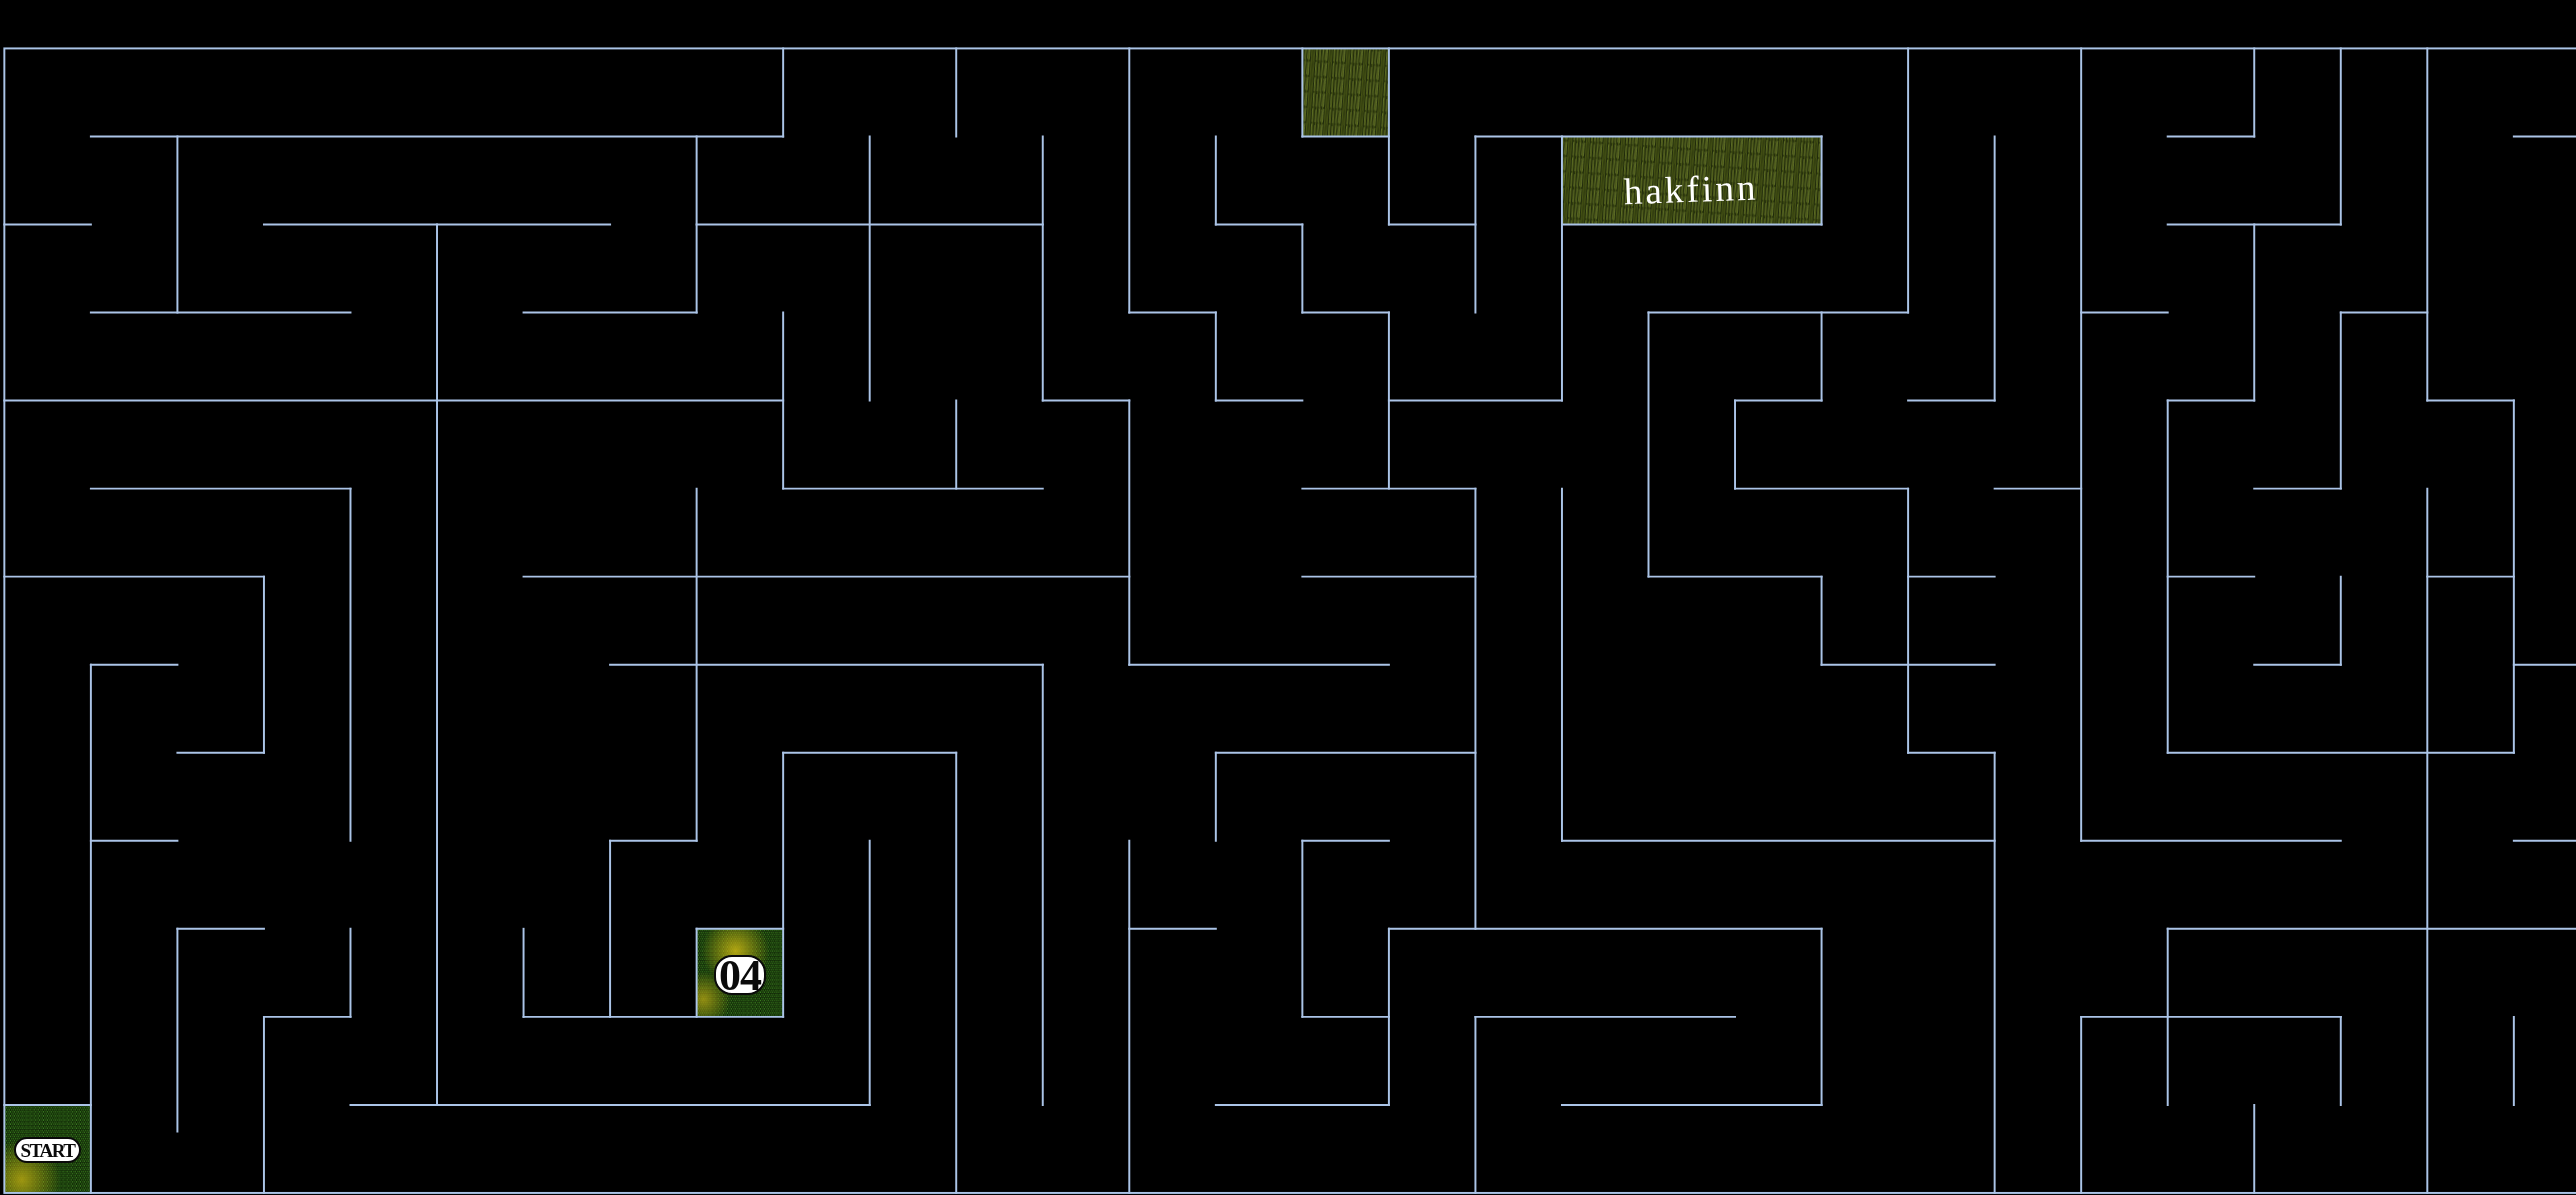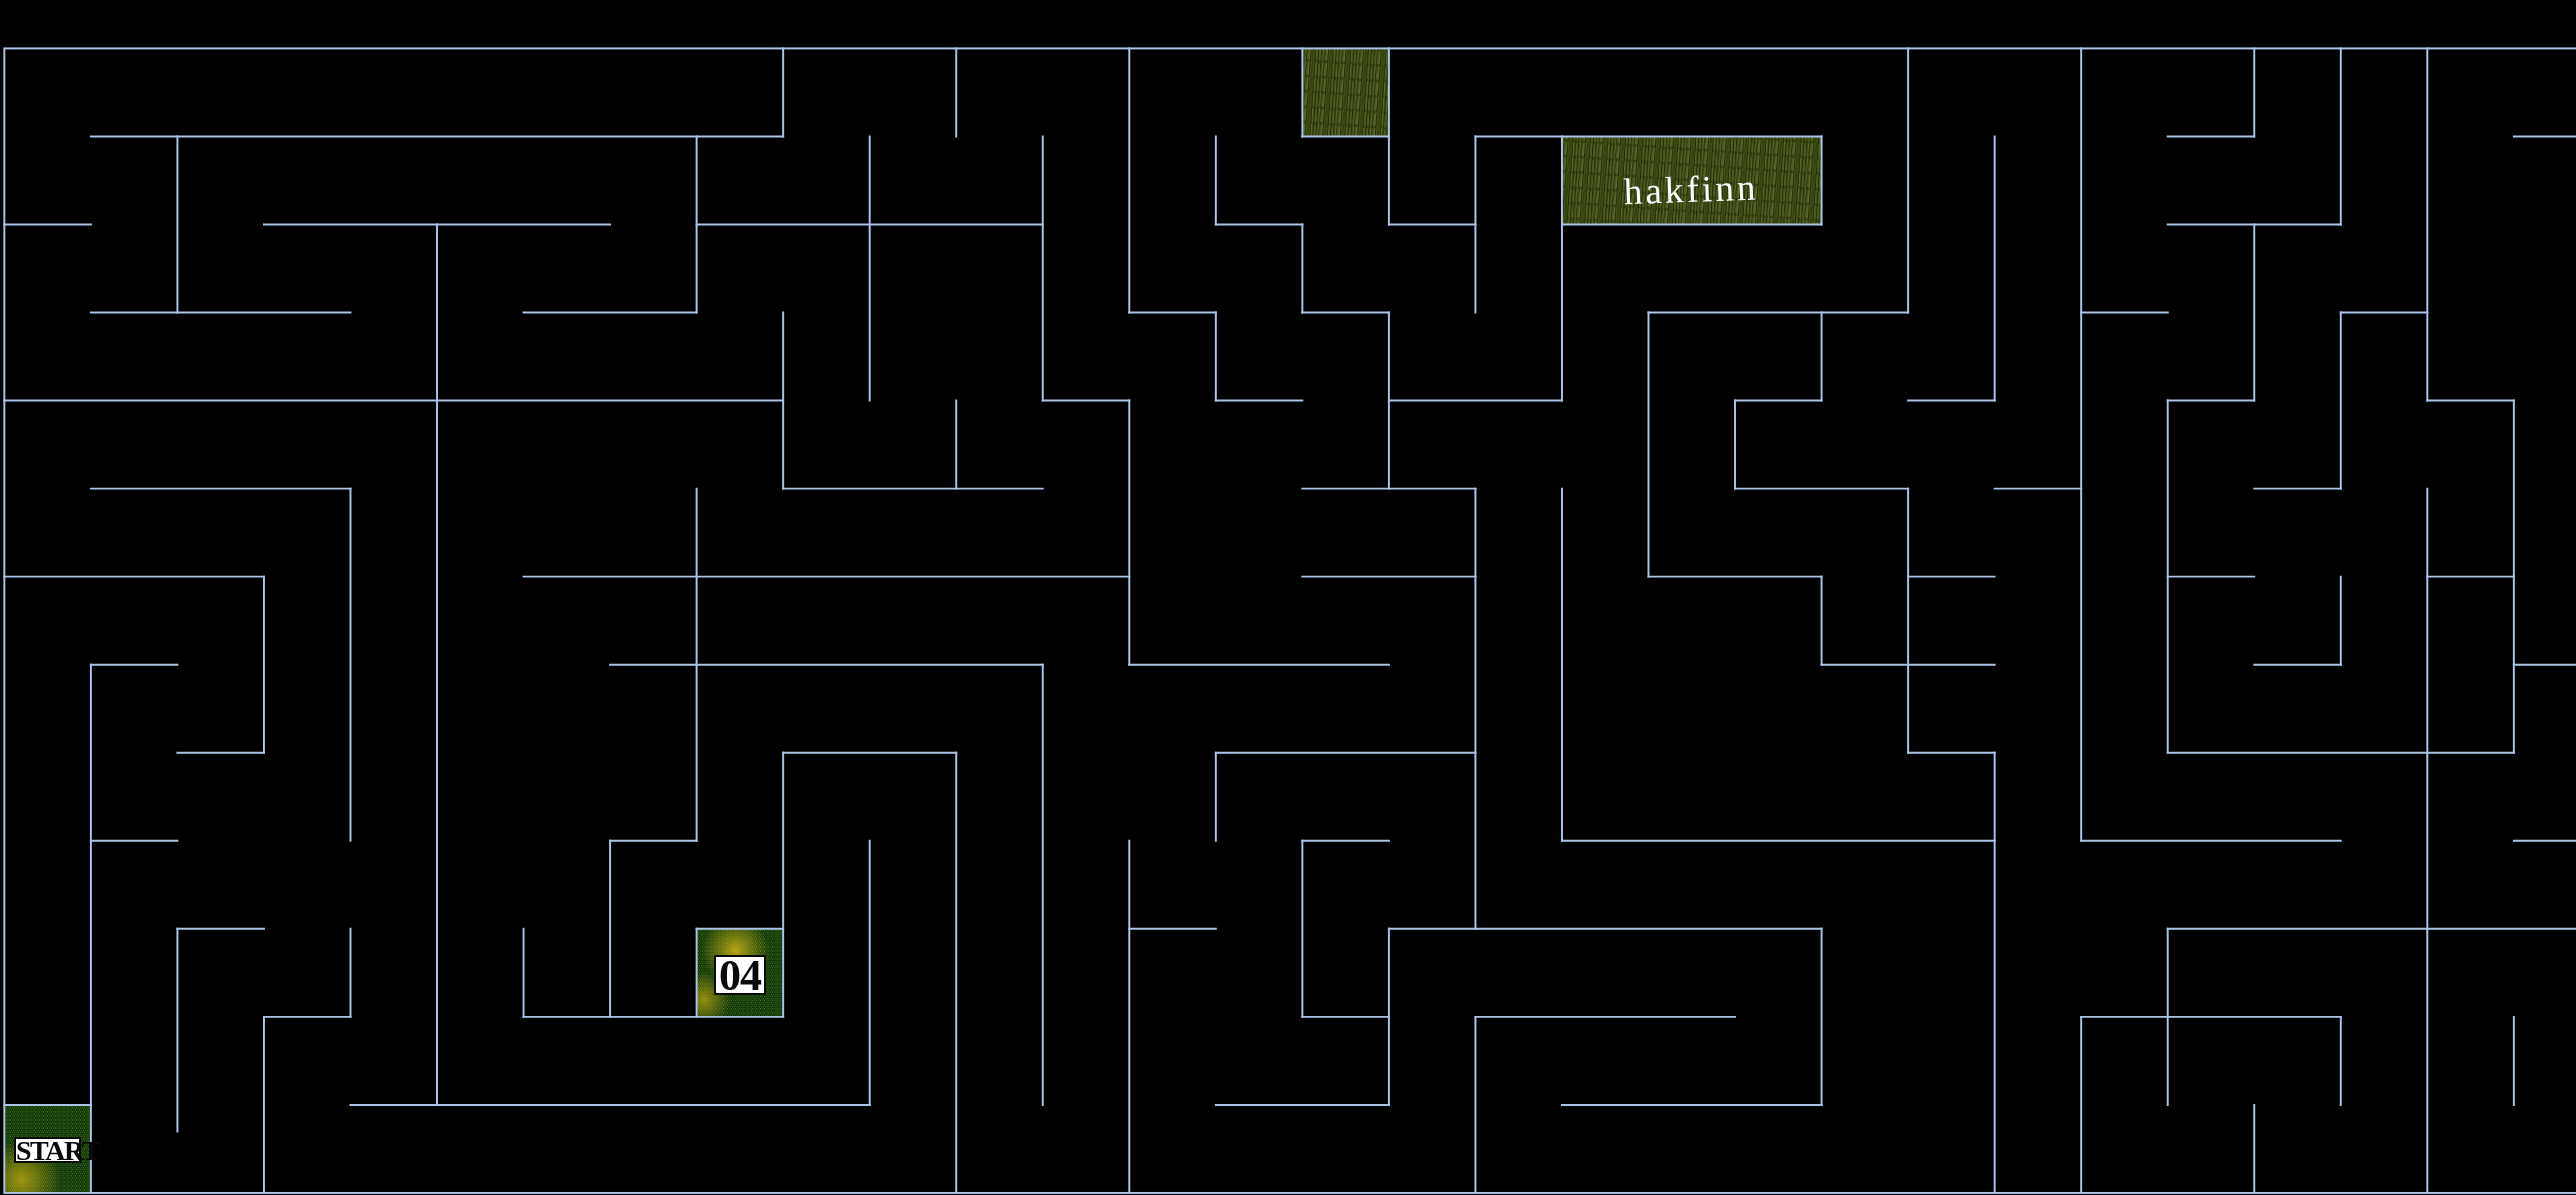--- a/index.html
+++ b/index.html
@@ -1,16 +1,16 @@
 <!DOCTYPE html>
 <html style="font-size:8.2px"><head><meta charset="utf-8">
 <style>
  html,body{margin:0;padding:0;background:#000;width:3297px;height:1195px;overflow:hidden}
  .lbl{position:absolute;font-family:"Liberation Serif",serif;font-weight:bold;color:#0a0a0a;
-      background:#fff;border:2.6px solid #0a0a0a;border-radius:1px;text-align:center;z-index:5}
+      background:#fff;border:2.6px solid #0a0a0a;border-radius:18px;text-align:center;z-index:5}
 </style></head>
 <body>
 
 <svg width="3297" height="1195" viewBox="0 0 6400 2320" style="position:absolute;left:0;top:0">
 <defs>
 <pattern id="weave" width="8" height="8" patternUnits="userSpaceOnUse">
  <rect width="8" height="8" fill="#0f2406"></rect>
  <rect x="0.8" y="0.6" width="2.1" height="3.6" rx="1" fill="#3c8020"></rect>
  <rect x="4.8" y="0.6" width="2.1" height="3.6" rx="1" fill="#2e6a15"></rect>
  <rect x="2.8" y="4.6" width="2.1" height="3.6" rx="1" fill="#3c8020"></rect>
@@ -163,16 +163,16 @@
 
 <path d="M6056.0 264.9V948.6M6056.0 1119.5V1803.2M6056.0 2145.1V2316.0" stroke="#abc4e7" stroke-width="3.8" fill="none" stroke-linecap="square"></path>
 
 <path d="M6224.0 435.8V606.8M6224.0 948.6V1461.4M6224.0 1803.2V2145.1" stroke="#abc4e7" stroke-width="3.8" fill="none" stroke-linecap="square"></path>
 
 <rect x="8" y="94" width="6384" height="2222" stroke="#abc4e7" stroke-width="3.8" fill="none"></rect>
 
 <text x="3283" y="392" font-family="Liberation Serif, serif" font-size="72" fill="#fff" text-anchor="middle" letter-spacing="6" transform="rotate(-2 3283 375)">hakfinn</text>
 </svg>
 
-<div class="lbl" style="left:14px;top:1137px;width:63px;height:21.6px;font-size:28px;line-height:23px;letter-spacing:-1.5px">START</div>
+<div class="lbl" style="left:14px;top:1137px;width:63px;height:21.6px;font-size:19px;line-height:23px;letter-spacing:-1.5px">START</div>
 
 <div class="lbl" style="left:714px;top:955px;width:48px;height:36px;font-size:44px;line-height:37px;letter-spacing:-1px">04</div>
 
 
 </body></html>

